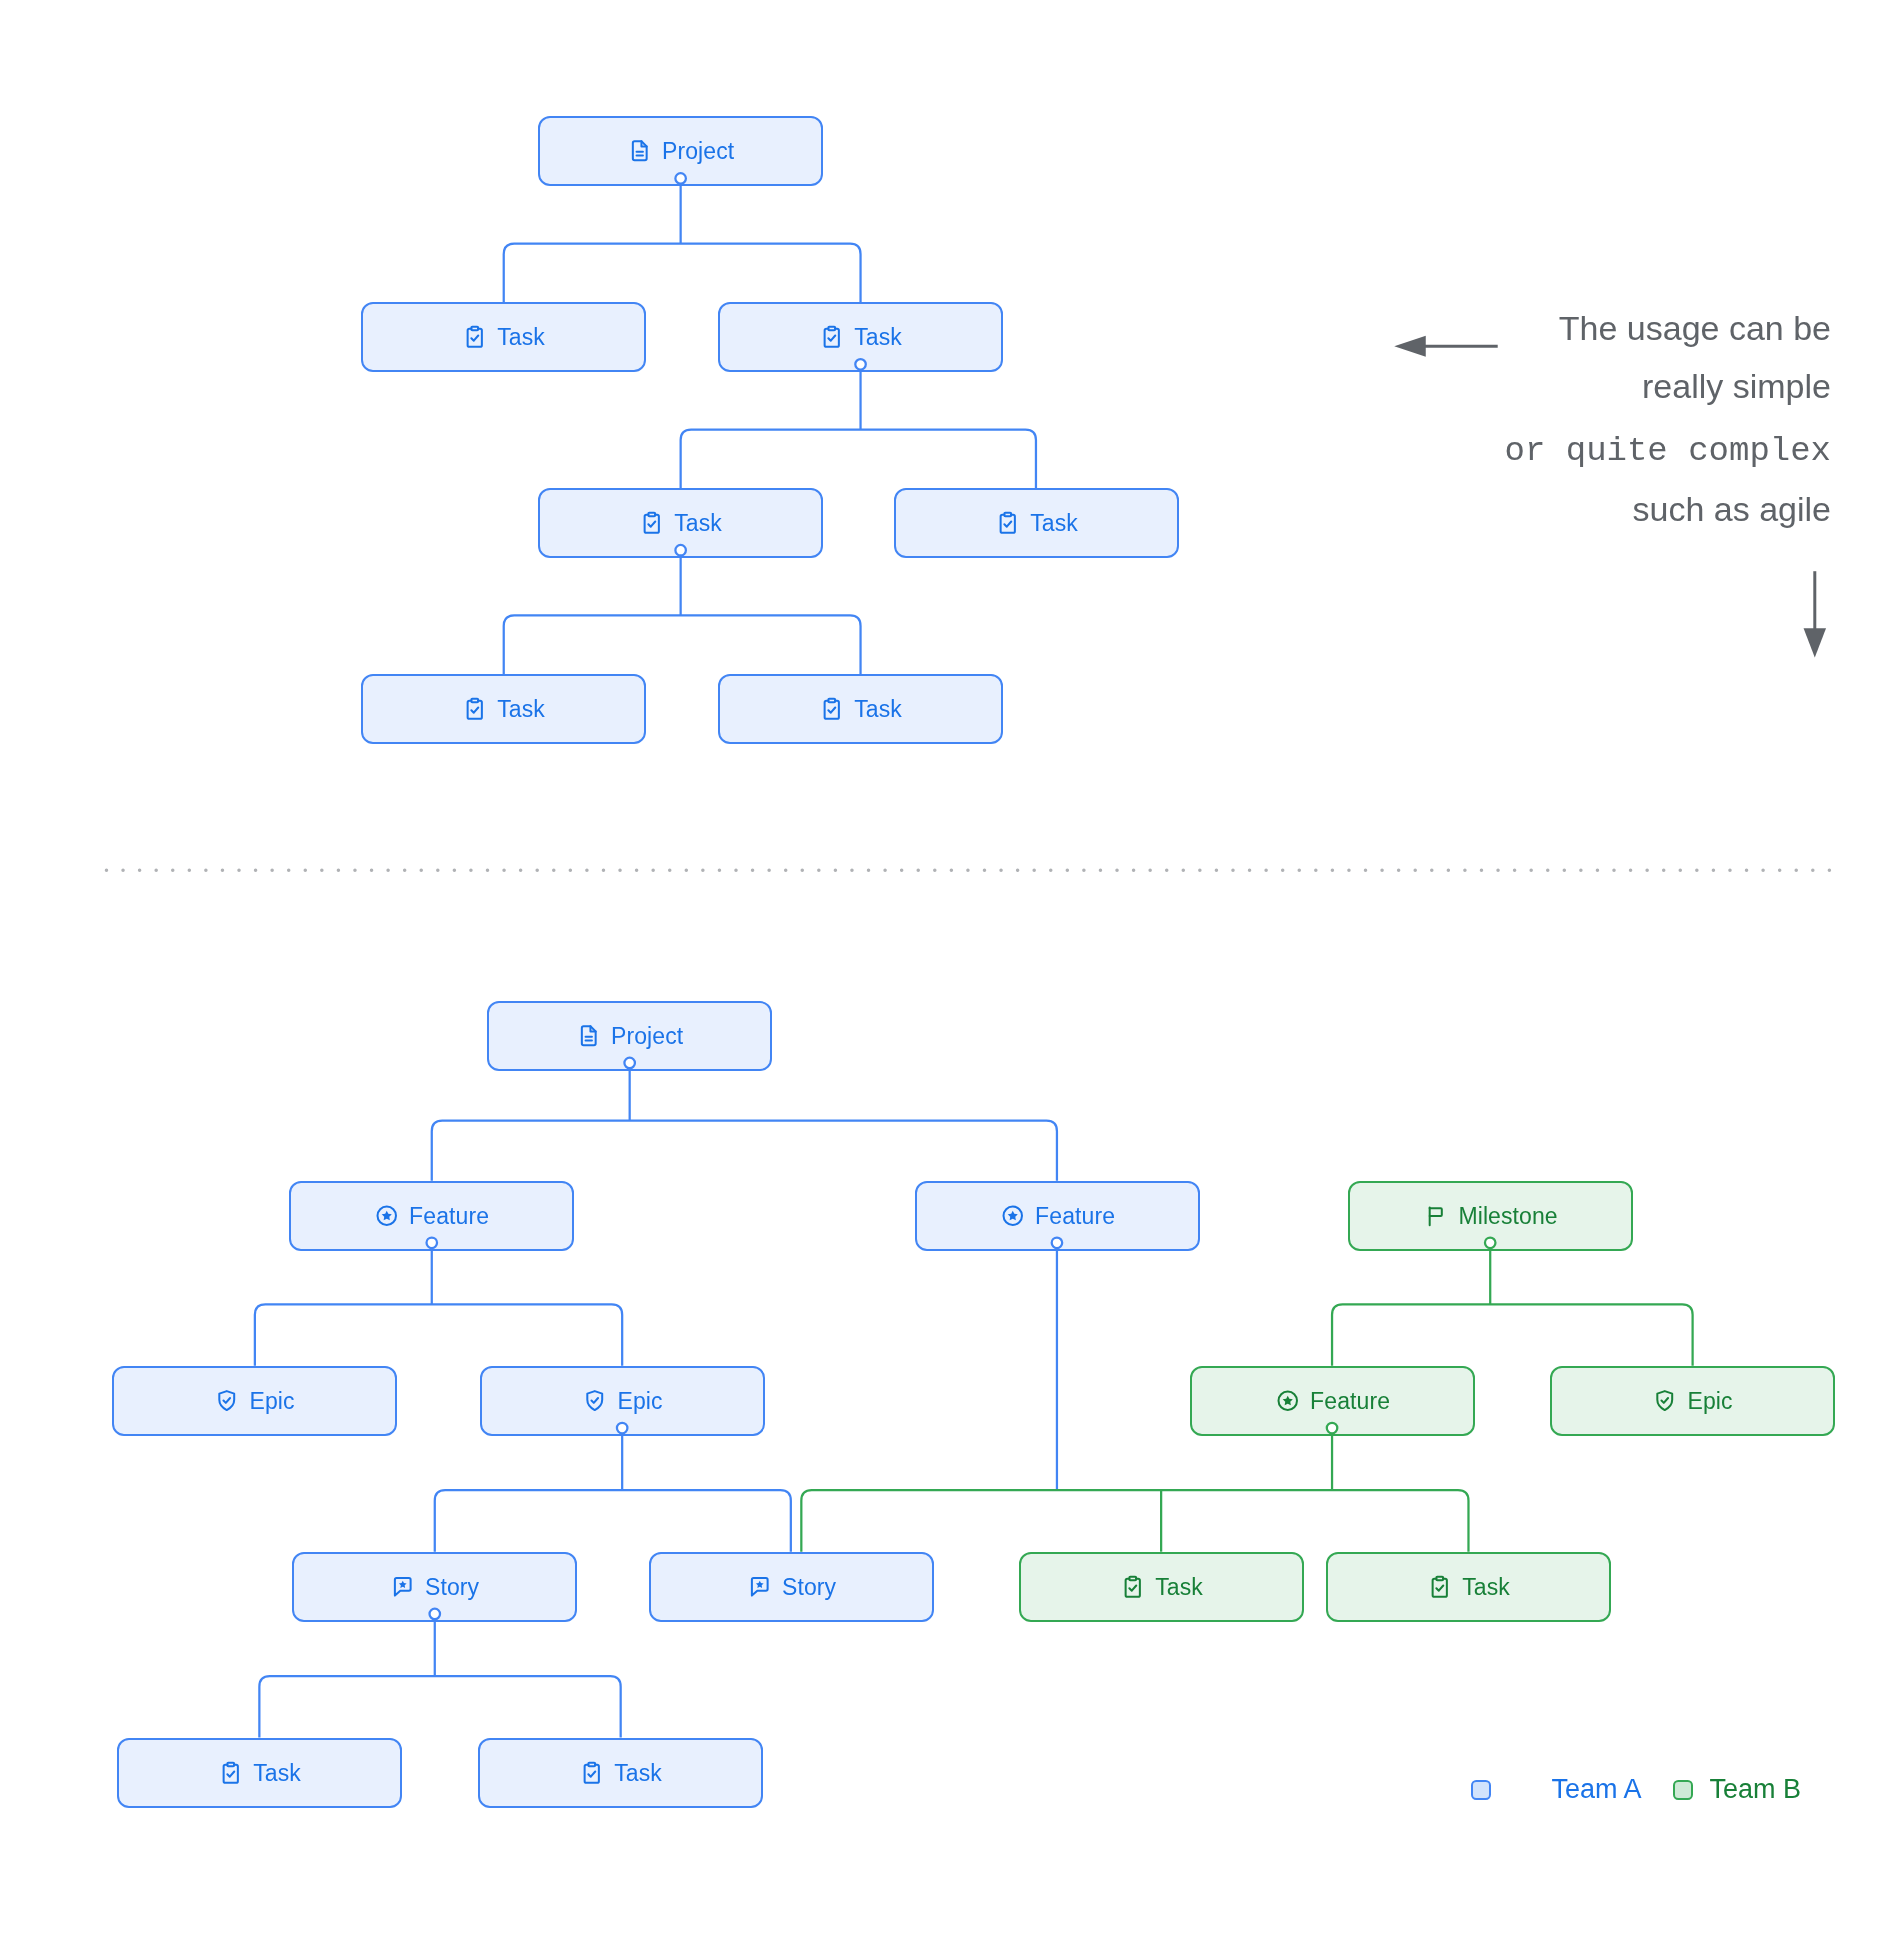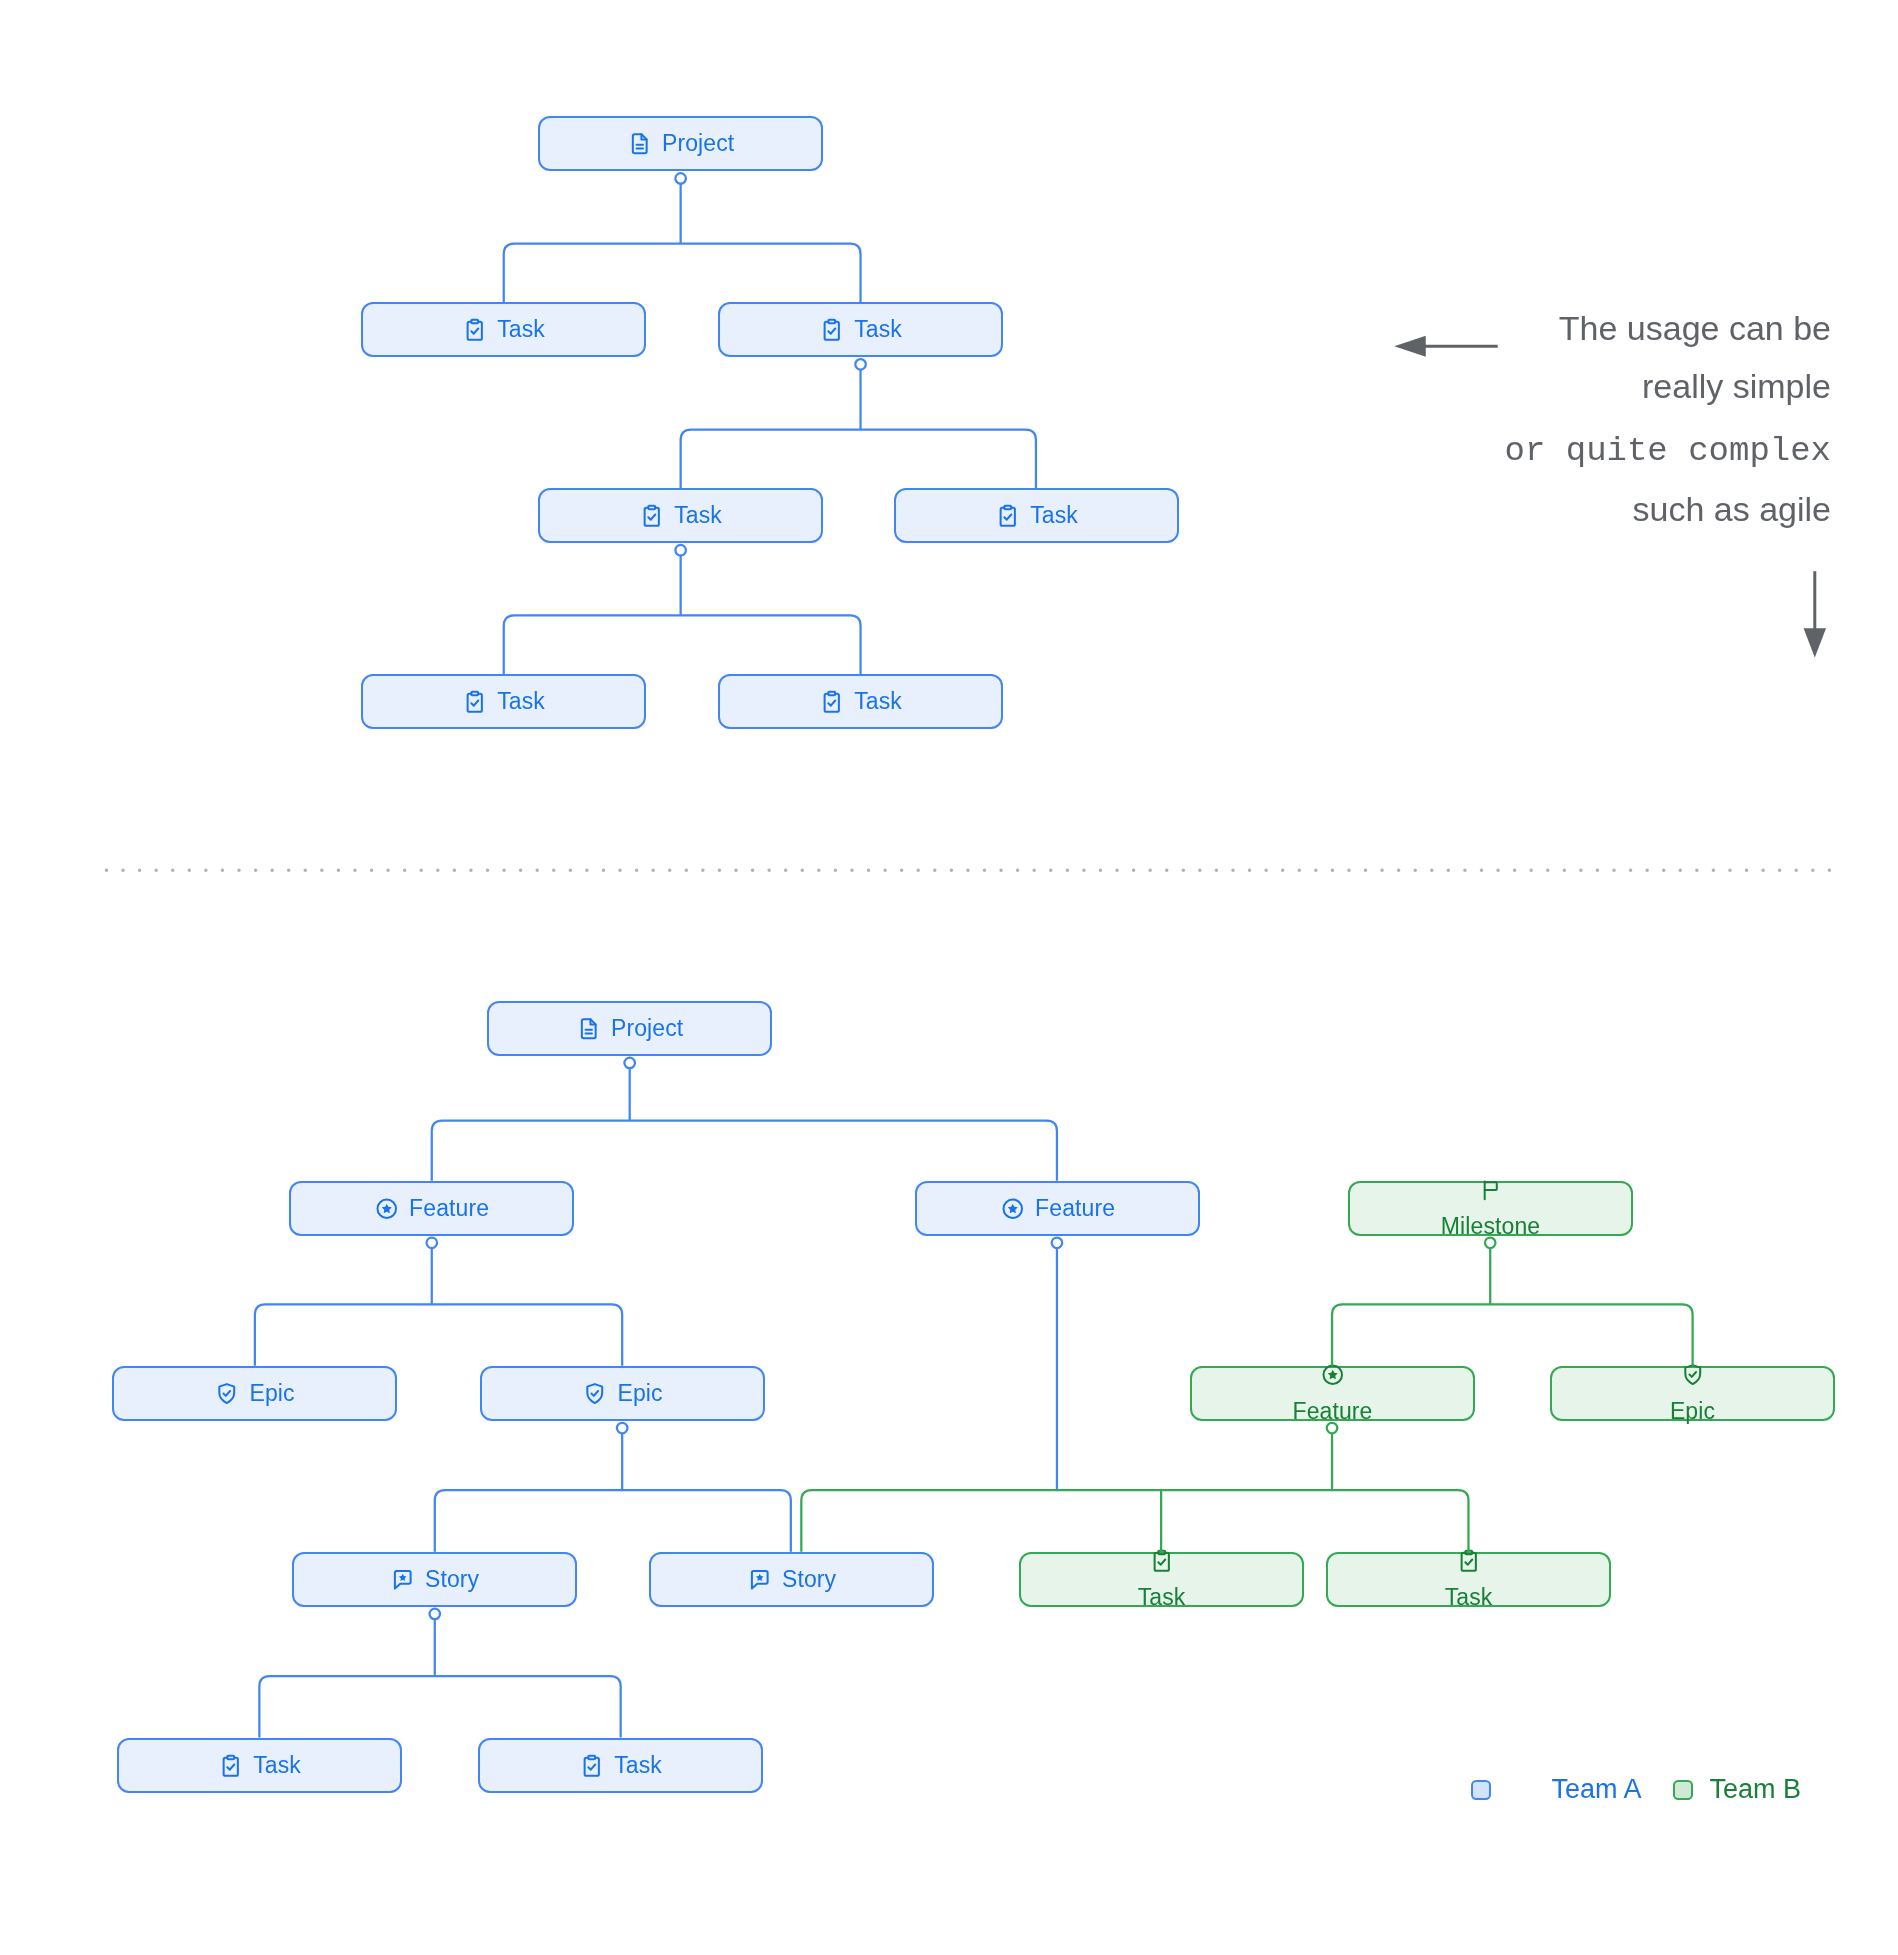--- a/index.html
+++ b/index.html
@@ -2,27 +2,27 @@
 <html style="font-size:12px"><head>
 <meta charset="utf-8">
 <title>Diagram</title>
 <style>
   html,body{margin:0;padding:0;background:#ffffff;}
   .canvas{
     position:relative;width:1898px;height:1955px;background:#ffffff;
     font-family:"Liberation Sans",sans-serif;overflow:hidden;
   }
   .node{
-    position:absolute;width:285px;height:55px;box-sizing:border-box;
+    position:absolute;width:285px;height:70px;box-sizing:border-box;
     border-radius:12px;border:2.2px solid;
     display:flex;align-items:center;justify-content:center;gap:9.7px;
     font-size:23px;font-weight:500;letter-spacing:0.1px;
   }
   .team-a{background:#e8f0fe;border-color:#4285f4;color:#1a73e8;}
-  .team-b{background:#e6f4ea;border-color:#34a853;color:#188038;flex-direction:column;}
+  .team-b{background:#e6f4ea;border-color:#34a853;color:#188038;}
   .ni{width:25.5px;height:25.5px;flex:none;display:block;}
   .wires{position:absolute;left:0;top:0;pointer-events:none;}
   .annotation{
     position:absolute;top:299px;right:67px;text-align:right;
     font-size:34px;line-height:58px;color:#5f6368;font-weight:400;
   }
   .annotation .para2{margin-top:6.7px;font-family:Liberation Mono, monospace;}
   .legend-item{
     position:absolute;display:flex;align-items:center;gap:16.5px;
     font-size:27px;font-weight:500;

